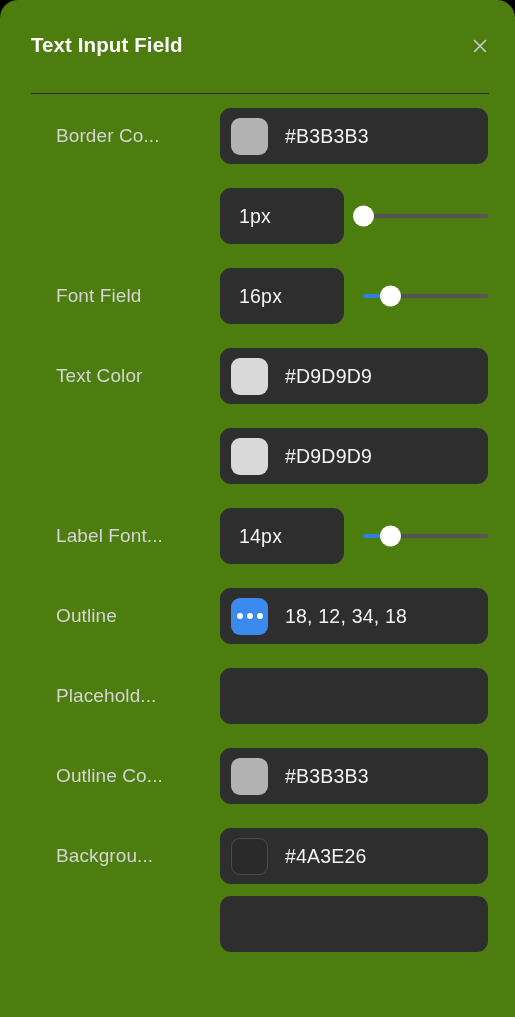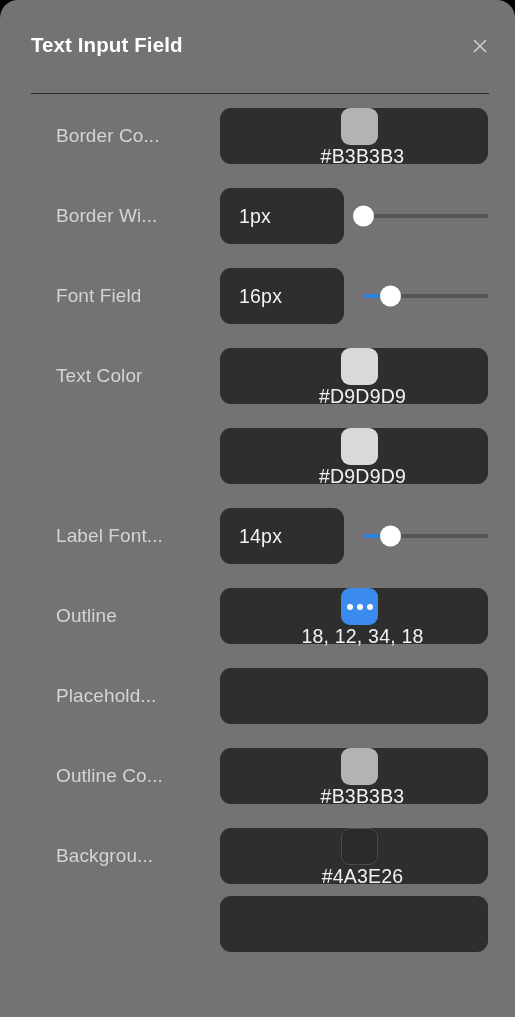--- a/index.html
+++ b/index.html
@@ -14,21 +14,21 @@
     font-family: "Liberation Sans", sans-serif;
     -webkit-font-smoothing: antialiased;
   }
 
   #panel {
     position: absolute;
     left: 0;
     top: 0;
     width: 515px;
     height: 1017px;
-    background: #737373;
+    background: #4d7c0f;
     border-top-left-radius: 18px;
     border-top-right-radius: 18px;
     overflow: hidden;
     box-sizing: border-box;
   }
 
   
   #header {
     position: relative;
     height: 96px;
@@ -99,21 +99,21 @@
     top: 50%;
     transform: translateY(-50%);
     height: 56px;
     background: #2e2e2e;
     border-radius: 11px;
     box-sizing: border-box;
     display: flex;
     align-items: center;
     cursor: text;
   }
-  .field.wide  { left: 220px; width: 268px; flex-direction: column; }
+  .field.wide  { left: 220px; width: 268px; }
   .field.narrow{ left: 220px; width: 124px; }
 
   .swatch {
     width: 37px;
     height: 37px;
     border-radius: 9px;
     margin-left: 11px;
     flex: 0 0 auto;
     box-sizing: border-box;
     cursor: pointer;
@@ -203,21 +203,20 @@
 
   <div id="rows">
       <div class="prop-row">
         <div class="prop-label">Border Co...</div>
         <div class="field wide">
           <div class="swatch" style="background: rgb(179, 179, 179);"></div>
           <span class="field-value">#B3B3B3</span>
         </div>
       </div>
       <div class="prop-row">
-        <div class="prop-label">Border Wi...</div>
         <div class="field narrow">
           <span class="field-value">1px</span>
         </div>
         <div class="slider">
           <div class="track"></div>
           <div class="thumb" style="left: 0px;"></div>
         </div>
       </div>
       <div class="prop-row">
         <div class="prop-label">Font Field</div>

